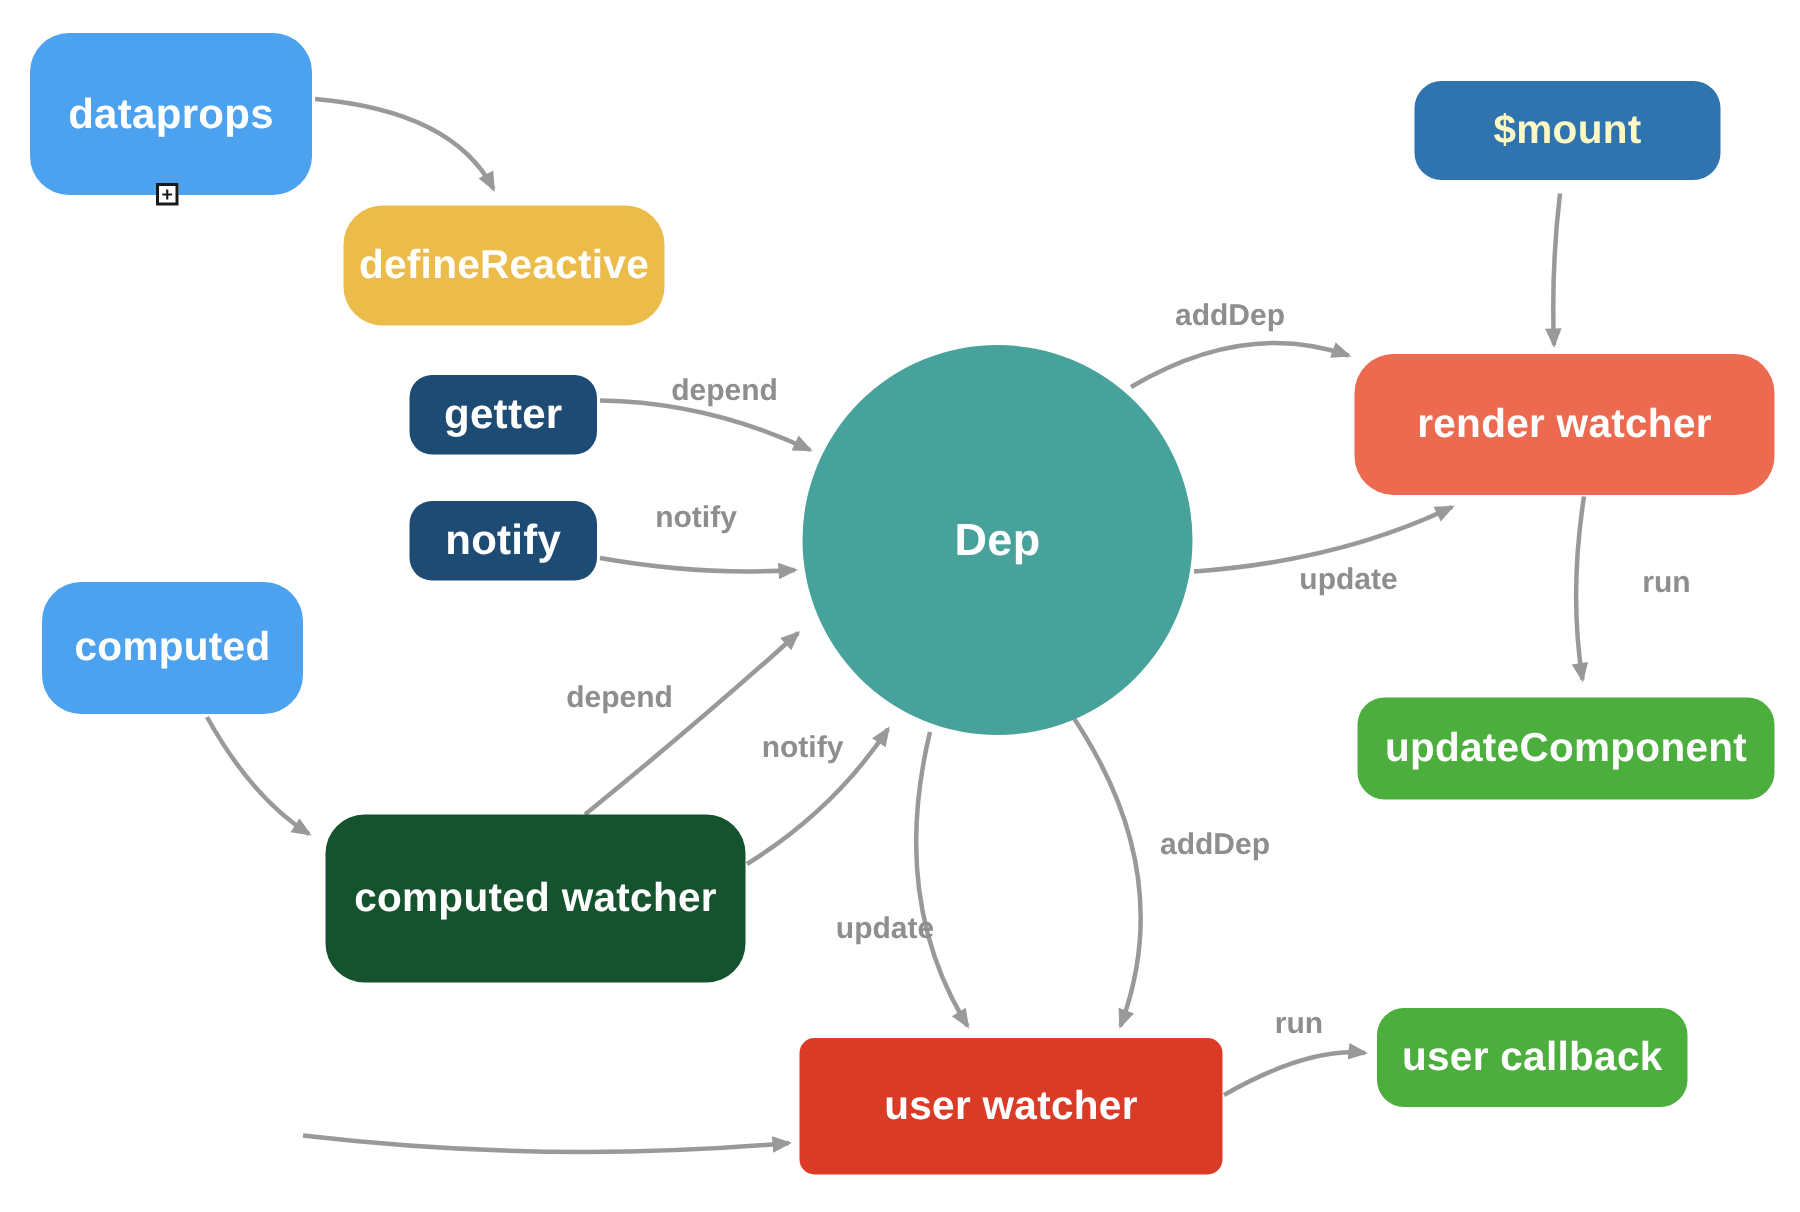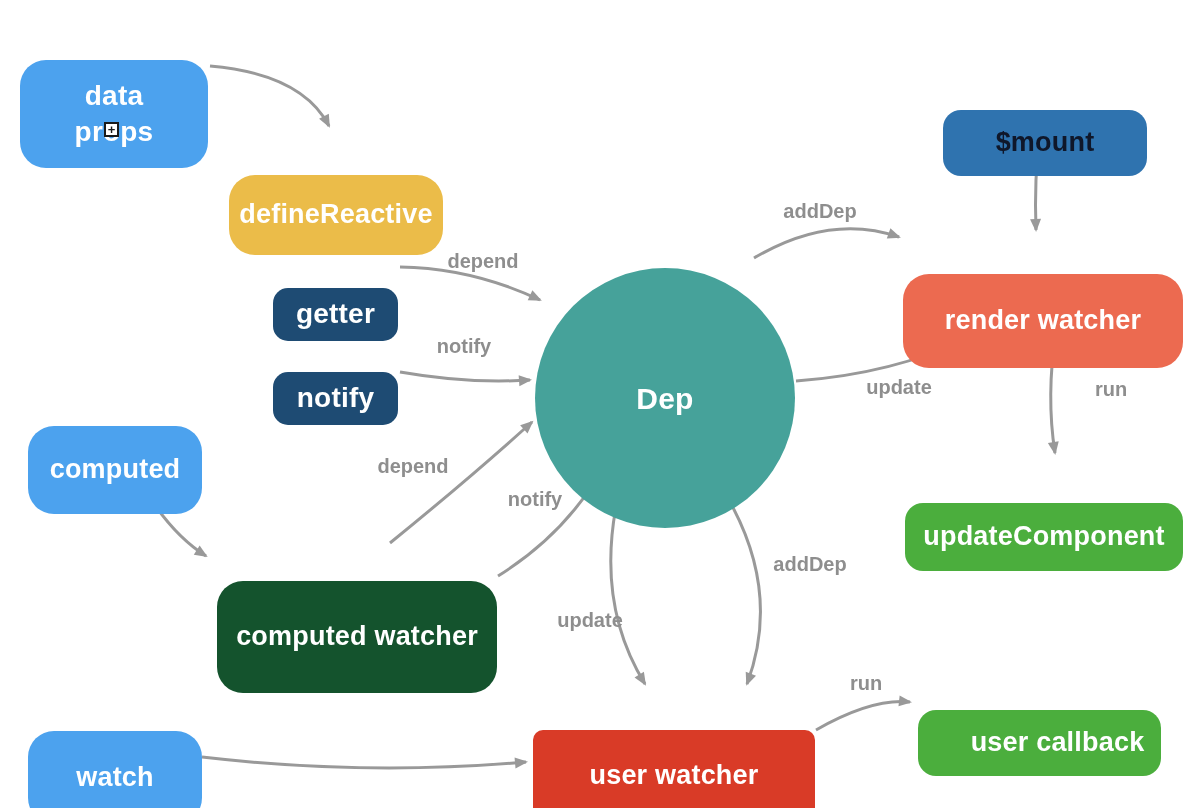--- a/index.html
+++ b/index.html
@@ -21,31 +21,30 @@
     height: 808px;
   }
   .edge {
     fill: none;
     stroke-width: 3;
     stroke-linecap: butt;
   }
   .node {
     position: absolute;
     display: flex;
-    flex-direction: column;
+    flex-direction: row;
     align-items: center;
     justify-content: center;
     color: #fff;
     font-weight: 700;
     font-size: 27px;
     border-radius: 26px;
     text-align: center;
     line-height: 1.3;
     letter-spacing: 0.2px;
-    margin-top: 38px;
   }
   .node.r15 { border-radius: 15px; }
   .node.r18 { border-radius: 18px; }
   .node.circle { border-radius: 50%; font-size: 30px; }
   .node.big { font-size: 28px; }
   .edge-label {
     position: absolute;
     transform: translate(-50%, -50%);
     font-weight: 700;
     font-size: 20px;
@@ -128,41 +127,38 @@
   </div>
 
   <div class="node" style="left: 28px; top: 388px; width: 174px; height: 88px; background: rgb(76, 162, 238); color: rgb(255, 255, 255);">
     <span>computed</span>
   </div>
 
   <div class="node" style="left: 217px; top: 543px; width: 280px; height: 112px; background: #14532d; color: rgb(255, 255, 255);">
     <span>computed watcher</span>
   </div>
 
-  <div class="node" style="left: 28px; top: 693px; width: 174px; height: 93px; background: rgb(76, 162, 238); color: rgb(255, 255, 255);">
-    <span>watch</span>
-  </div>
 
   <div class="node circle" style="left: 535px; top: 230px; width: 260px; height: 260px; background: rgb(70, 162, 154); color: rgb(255, 255, 255);">
     <span>Dep</span>
   </div>
 
-  <div class="node r18" style="left: 943px; top: 72px; width: 204px; height: 66px; background: rgb(47, 115, 175); color: #0f172a;">
+  <div class="node r18" style="left: 943px; top: 54px; width: 204px; height: 66px; background: rgb(47, 115, 175); color: #fef9c3;">
     <span>$mount</span>
   </div>
 
   <div class="node" style="left: 903px; top: 236px; width: 280px; height: 94px; background: rgb(236, 106, 80); color: rgb(255, 255, 255);">
     <span>render watcher</span>
   </div>
 
   <div class="node r18" style="left: 905px; top: 465px; width: 278px; height: 68px; background: rgb(75, 174, 61); color: rgb(255, 255, 255);">
     <span>updateComponent</span>
   </div>
 
   <div class="node" style="left: 533px; top: 692px; width: 282px; height: 91px; background: rgb(217, 59, 39); color: rgb(255, 255, 255); border-radius: 10px;">
     <span>user watcher</span>
   </div>
 
-  <div class="node r18" style="left: 918px; top: 672px; width: 207px; height: 66px; background: rgb(75, 174, 61); color: rgb(255, 255, 255); padding-left: 36px;">
+  <div class="node r18" style="left: 918px; top: 672px; width: 207px; height: 66px; background: rgb(75, 174, 61); color: rgb(255, 255, 255);">
     <span>user callback</span>
   </div>
 
 </div>
 
 </body></html>

